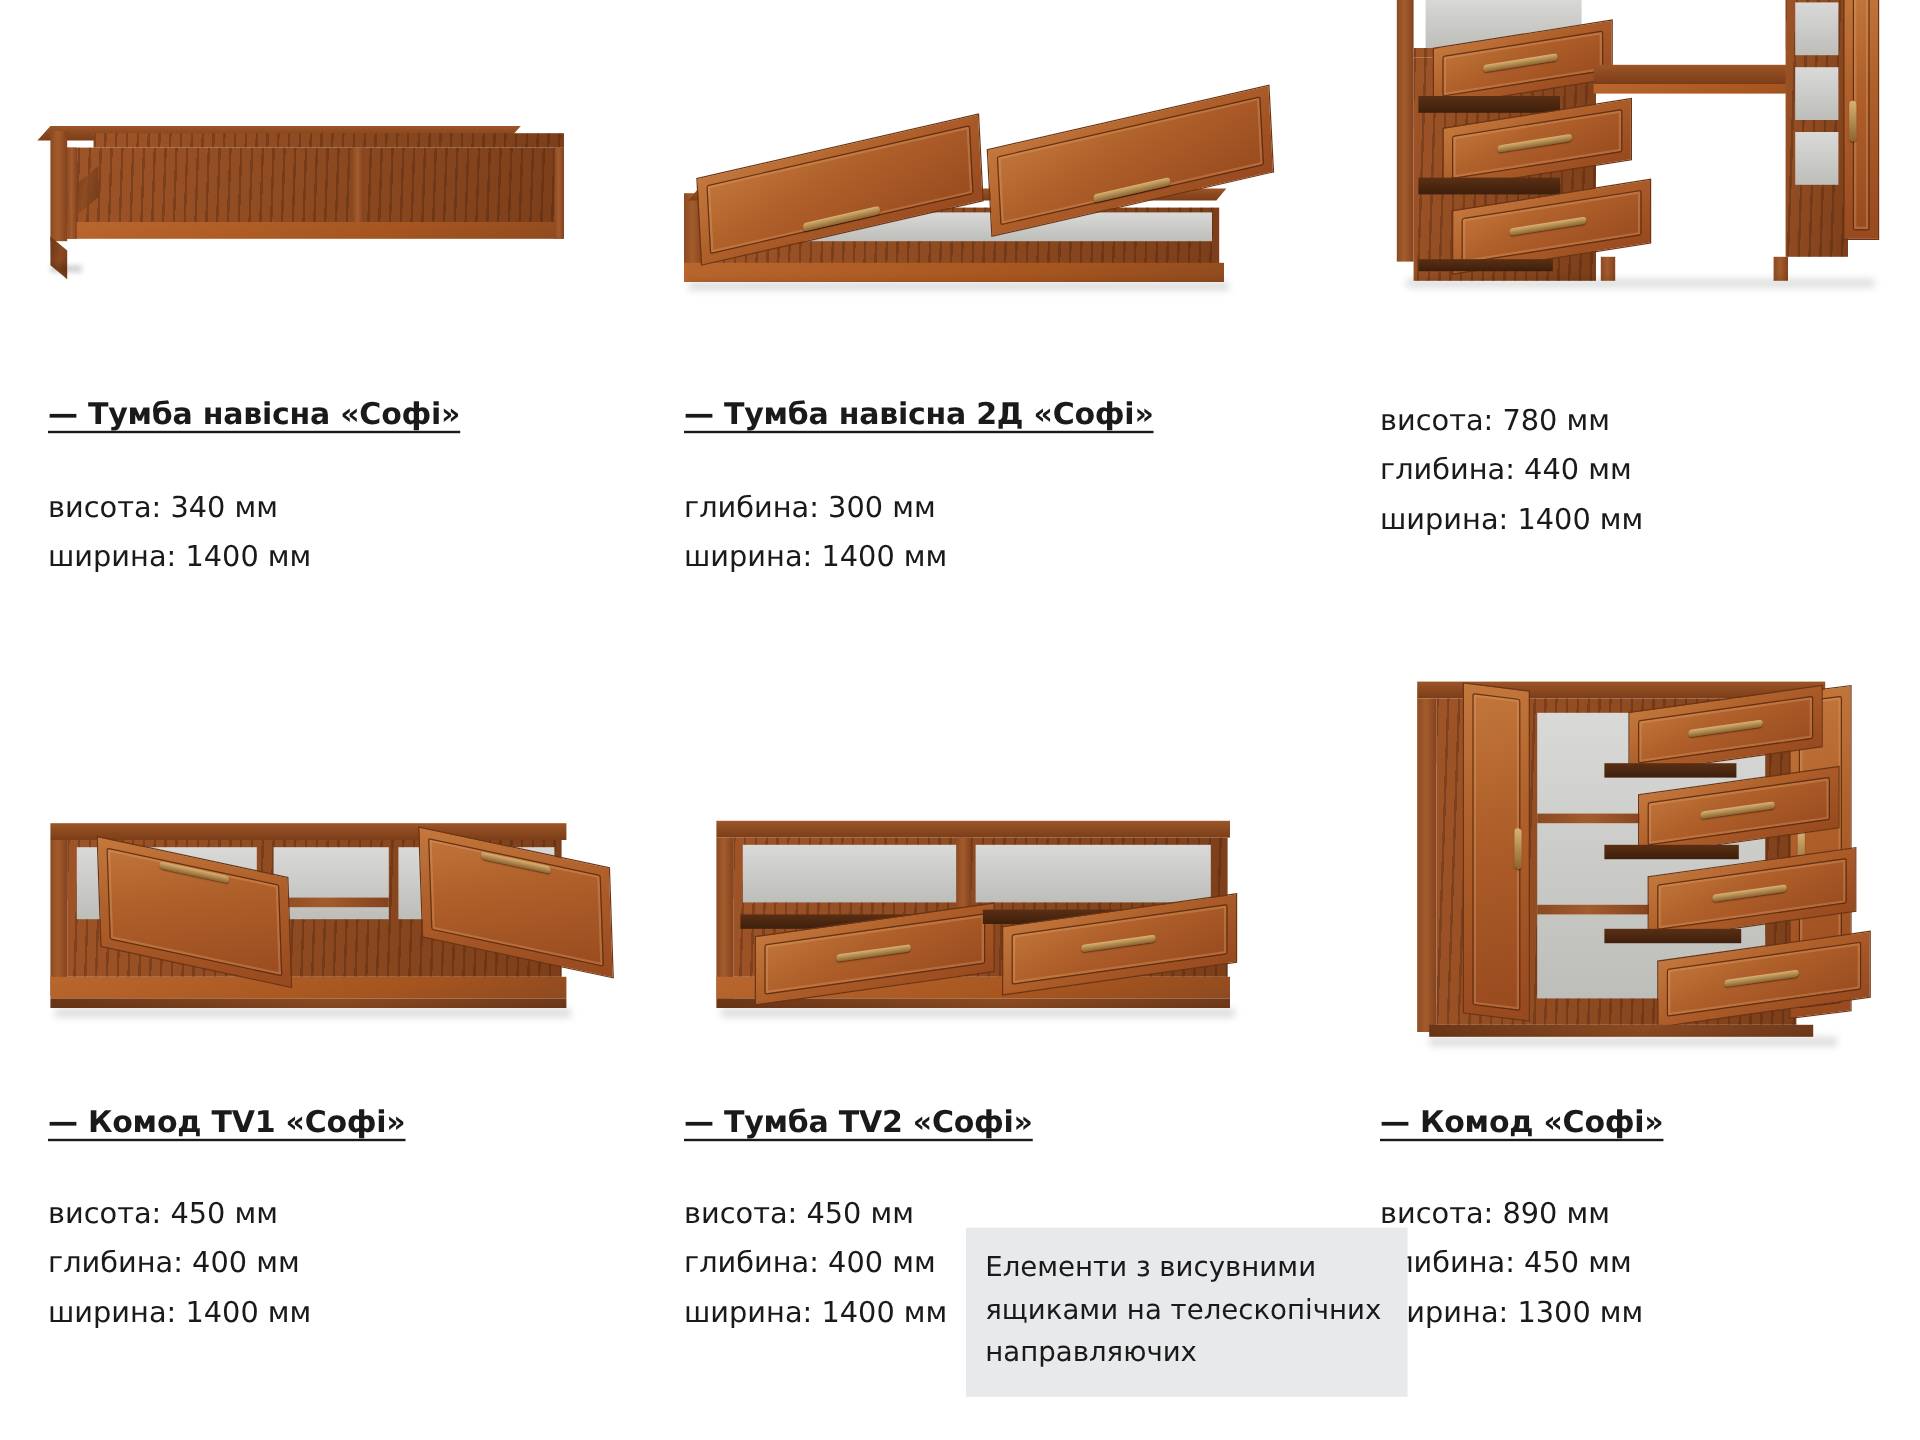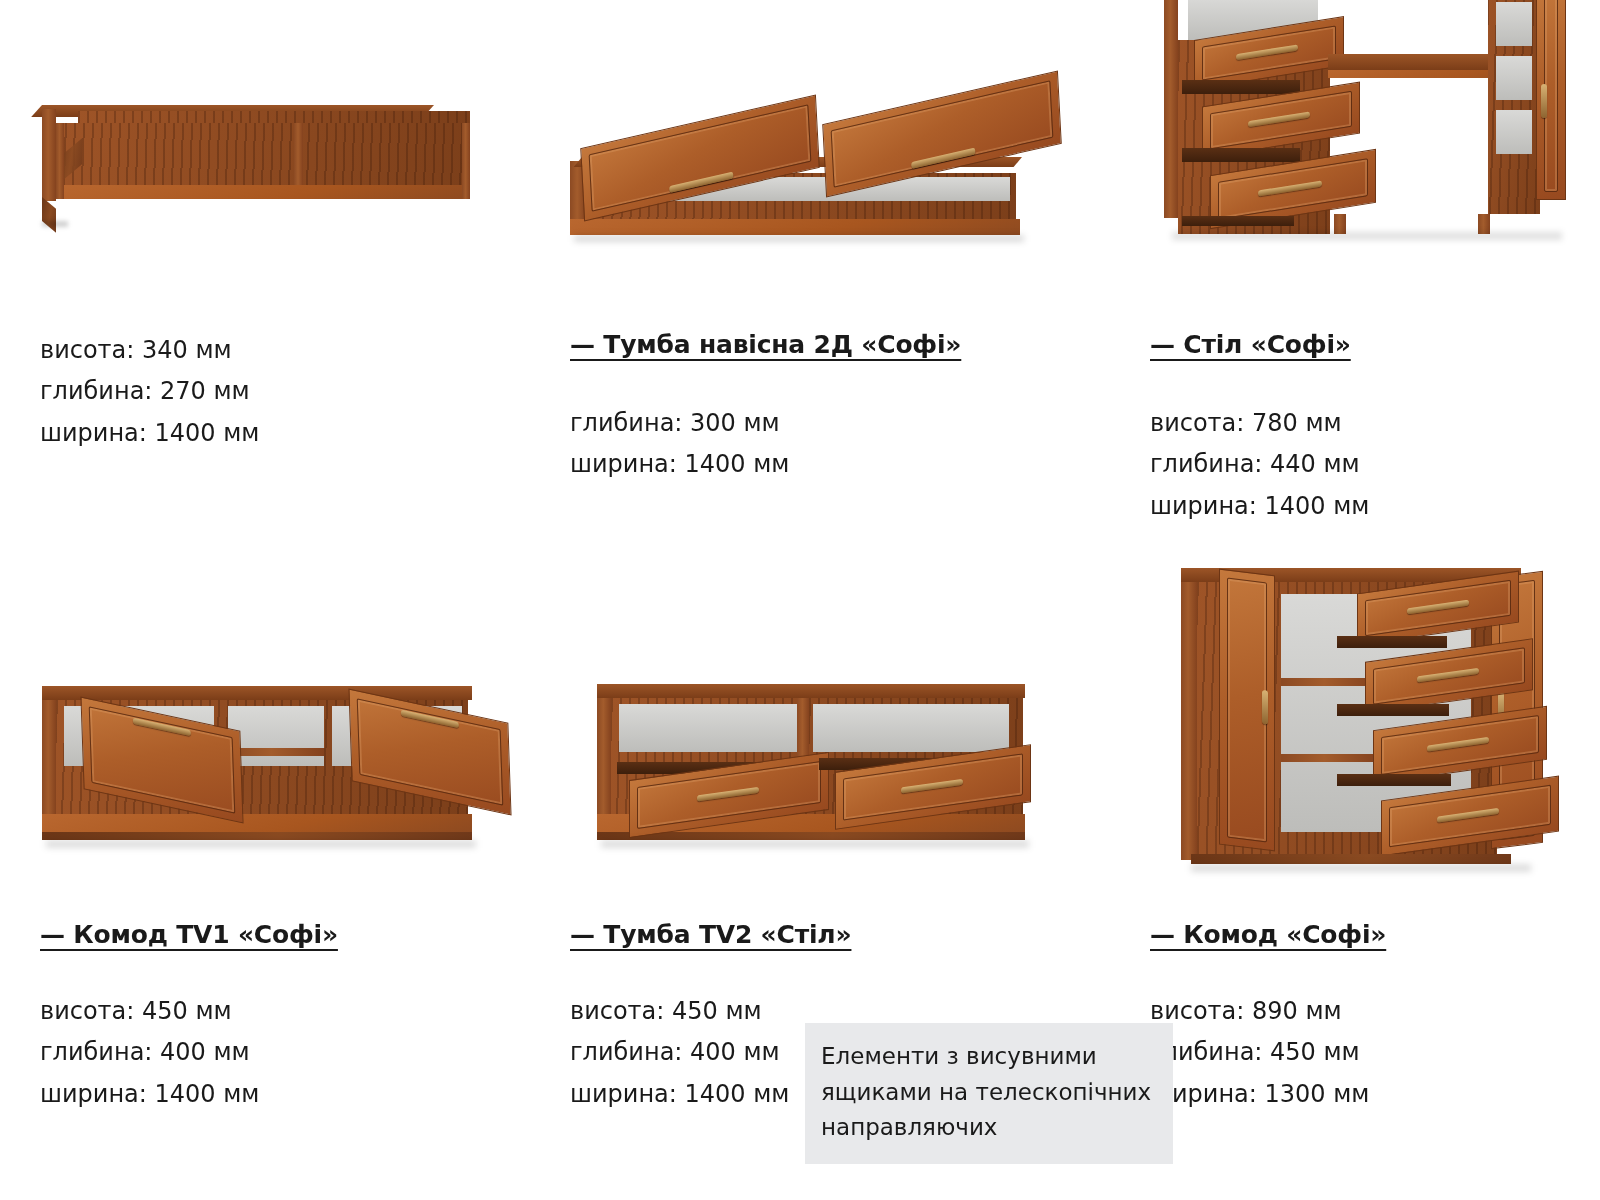--- a/index.html
+++ b/index.html
@@ -122,23 +122,23 @@
 
         <div class="pc wood-light" style="left:14px;top:80px;width:414px;height:14px;"></div>
 
         <div class="pc wood-dark" style="left:14px;top:55px;width:26px;height:26px;transform:skewY(-40deg);transform-origin:left top;opacity:.85;"></div>
 
         <div class="pc wood-mid" style="left:14px;top:18px;width:8px;height:76px;"></div>
         <div class="pc wood-mid" style="left:420px;top:18px;width:8px;height:76px;"></div>
         <div class="pc" style="left:0;top:116px;width:26px;height:6px;background:rgba(0,0,0,.18);filter:blur(2px);"></div>
       </div>
     </div>
+    <div class="product-title">— Тумба навісна «Софі»</div>
     <div class="specs">
       <div>висота: 340 мм</div>
-      <div>глибина: 270 мм</div>
       <div>ширина: 1400 мм</div>
     </div>
   </div>
 
   <div class="card row1">
     <div class="image-area">
       <div class="fig" style="width:500px;height:160px;position:relative;left:-10px;top:14px;">
 
         <div class="pc wood-mid" style="left:10px;top:62px;width:16px;height:72px;"></div>
         <div class="pc wood-grain" style="left:26px;top:74px;width:430px;height:48px;"></div>
@@ -203,21 +203,20 @@
         <div class="pc" style="left:378px;top:12px;width:30px;height:212px;">
           <div class="panel-face" style="position:absolute;inset:0;"></div>
           <div class="handle" style="position:absolute;left:5px;top:96px;width:6px;height:34px;"></div>
         </div>
 
         <div class="pc wood-mid" style="left:176px;top:238px;width:12px;height:20px;"></div>
         <div class="pc wood-mid" style="left:320px;top:238px;width:12px;height:20px;"></div>
         <div class="pc" style="left:14px;top:256px;width:390px;height:8px;background:rgba(0,0,0,.12);filter:blur(3px);"></div>
       </div>
     </div>
-    <div class="product-title">— Стіл «Софі»</div>
     <div class="specs">
       <div>висота: 780 мм</div>
       <div>глибина: 440 мм</div>
       <div>ширина: 1400 мм</div>
     </div>
   </div>
 
   <div class="card row2">
     <div class="image-area">
       <div class="fig" style="width:450px;height:180px;position:relative;left:-8px;top:20px;">
@@ -270,21 +269,21 @@
         </div>
 
         <div class="pc cavity-dark" style="left:230px;top:78px;width:186px;height:12px;"></div>
         <div class="pc" style="left:246px;top:78px;width:196px;height:58px;transform:skewY(-8deg);">
           <div class="panel-face" style="position:absolute;inset:0;"></div>
           <div class="handle" style="position:absolute;left:66px;top:25px;width:62px;height:6px;"></div>
         </div>
         <div class="pc" style="left:12px;top:160px;width:428px;height:8px;background:rgba(0,0,0,.13);filter:blur(3px);"></div>
       </div>
     </div>
-    <div class="product-title">— Тумба TV2 «Стіл»</div>
+    <div class="product-title">— Тумба TV2 «Софі»</div>
     <div class="specs">
       <div>висота: 450 мм</div>
       <div>глибина: 400 мм</div>
       <div>ширина: 1400 мм</div>
     </div>
   </div>
 
   <div class="card row2">
     <div class="image-area" style="align-items:flex-start;">
       <div class="fig" style="width:400px;height:320px;position:relative;left:6px;top:-22px;">

